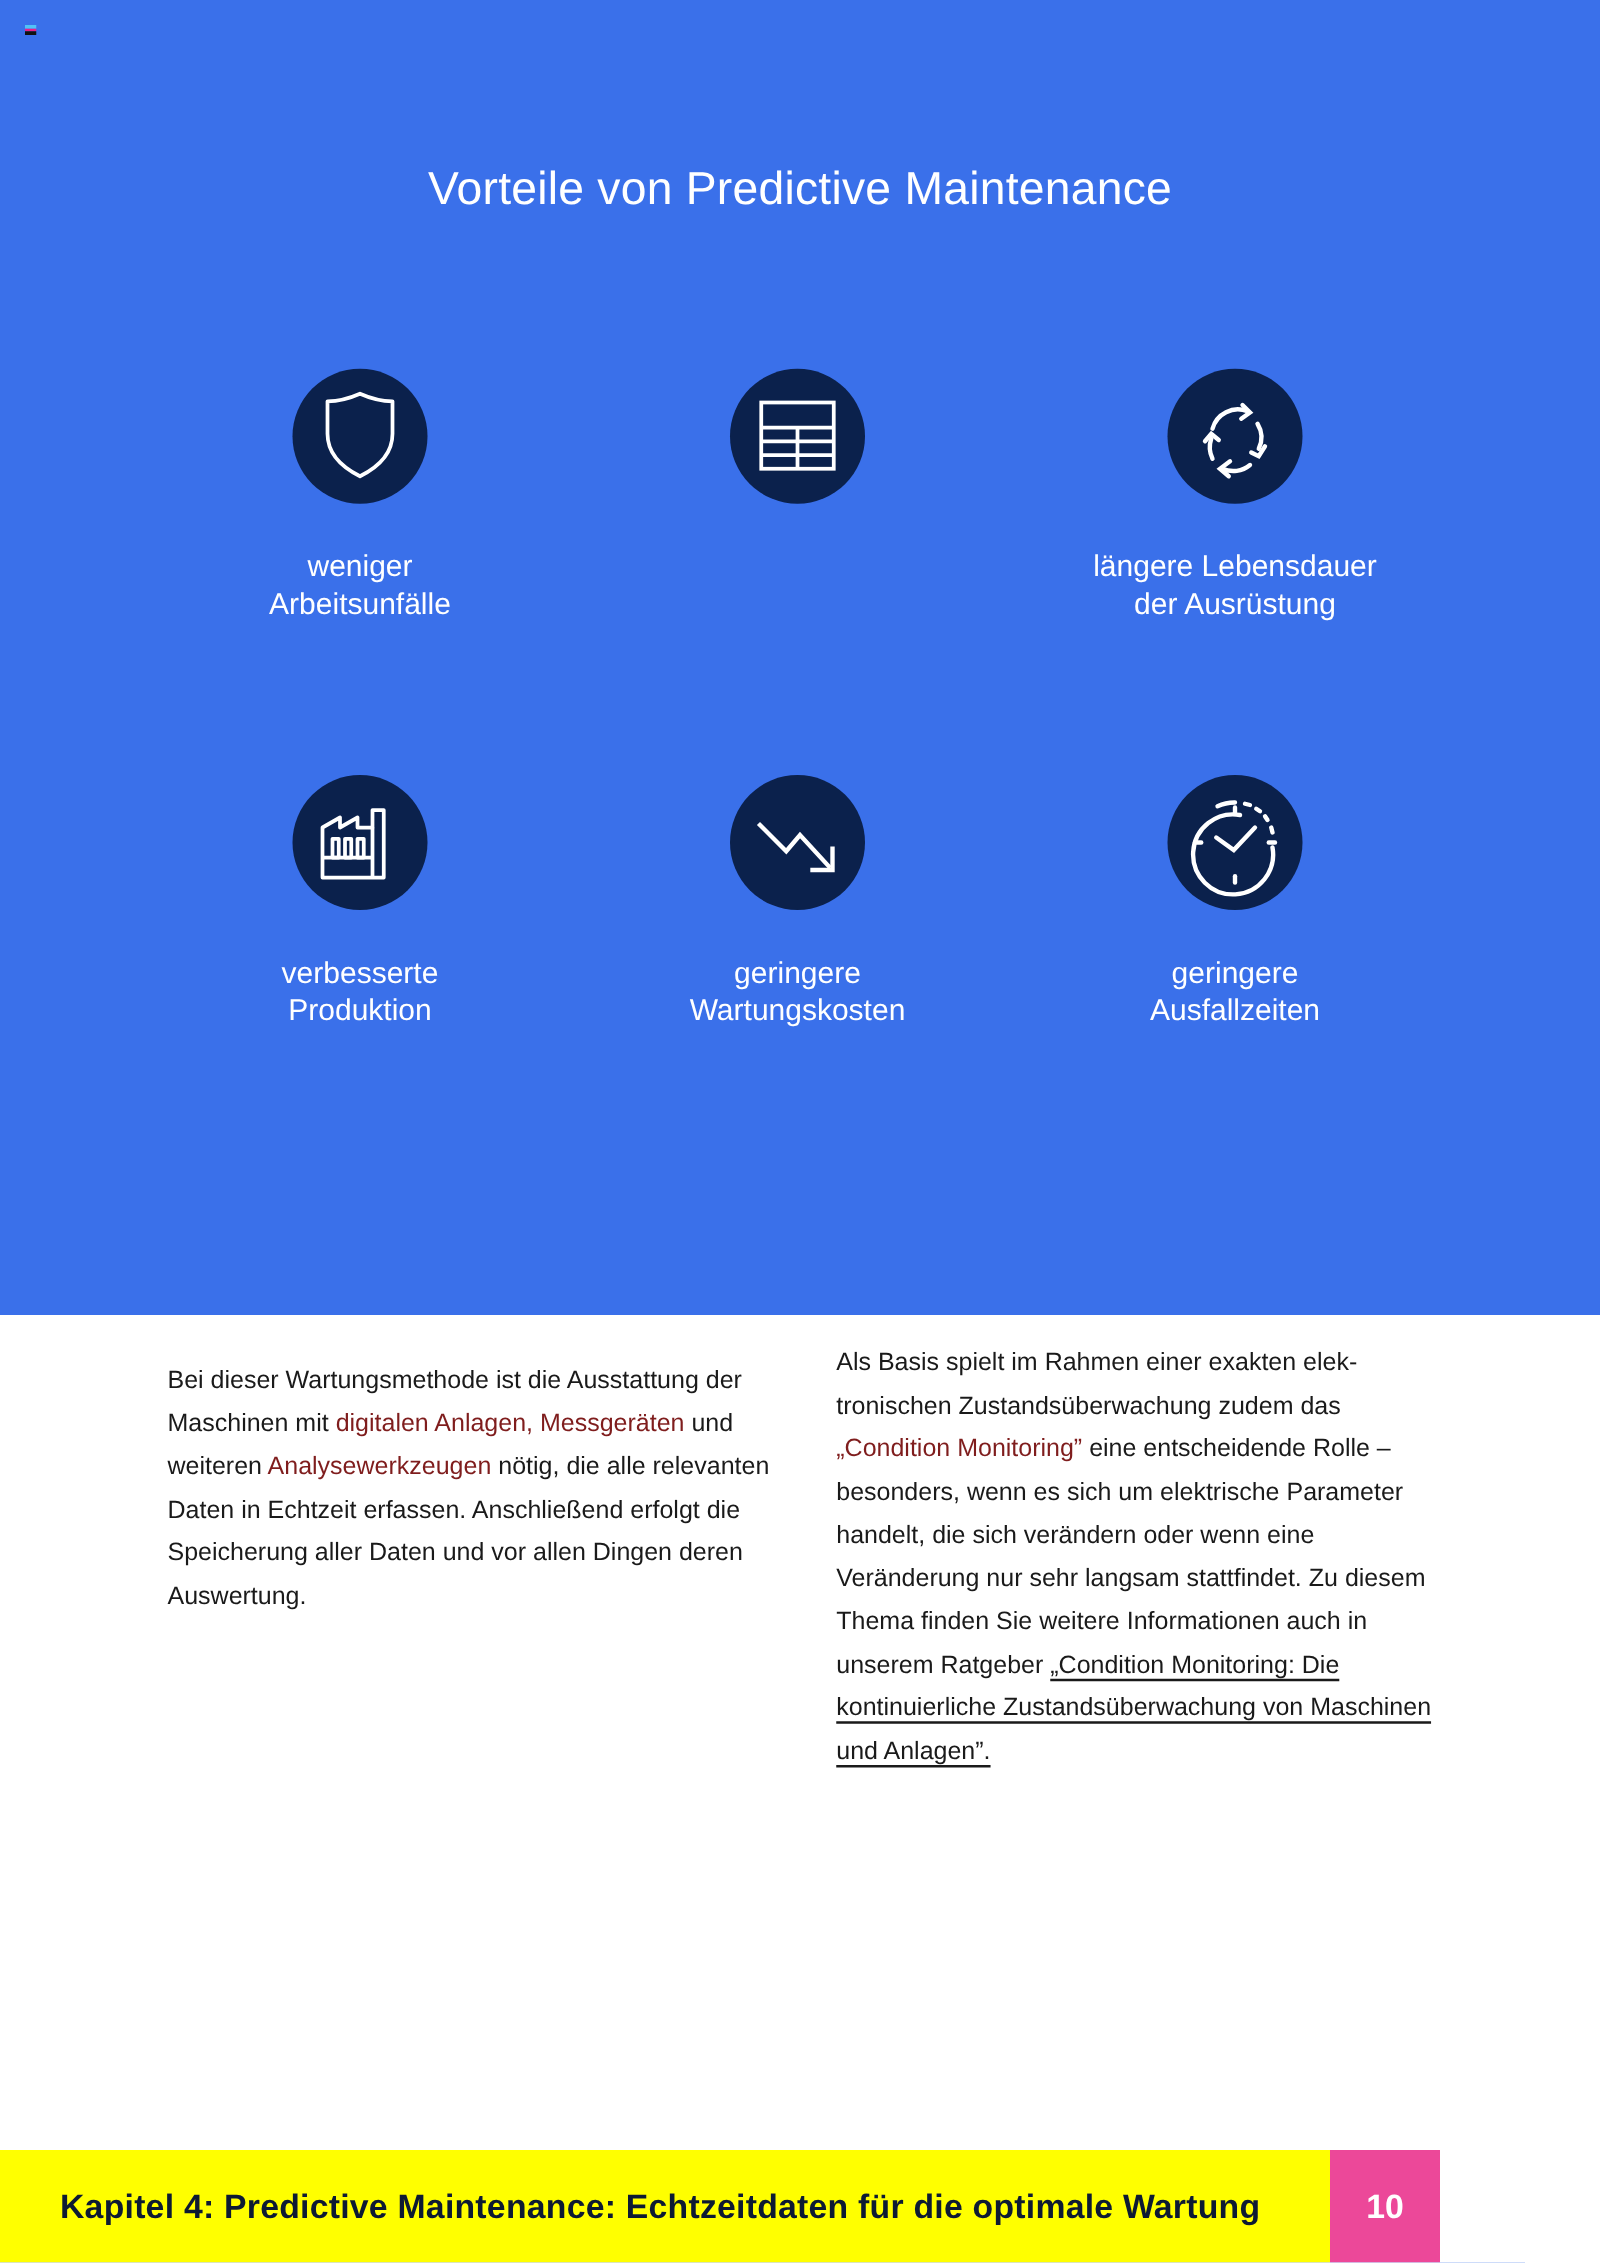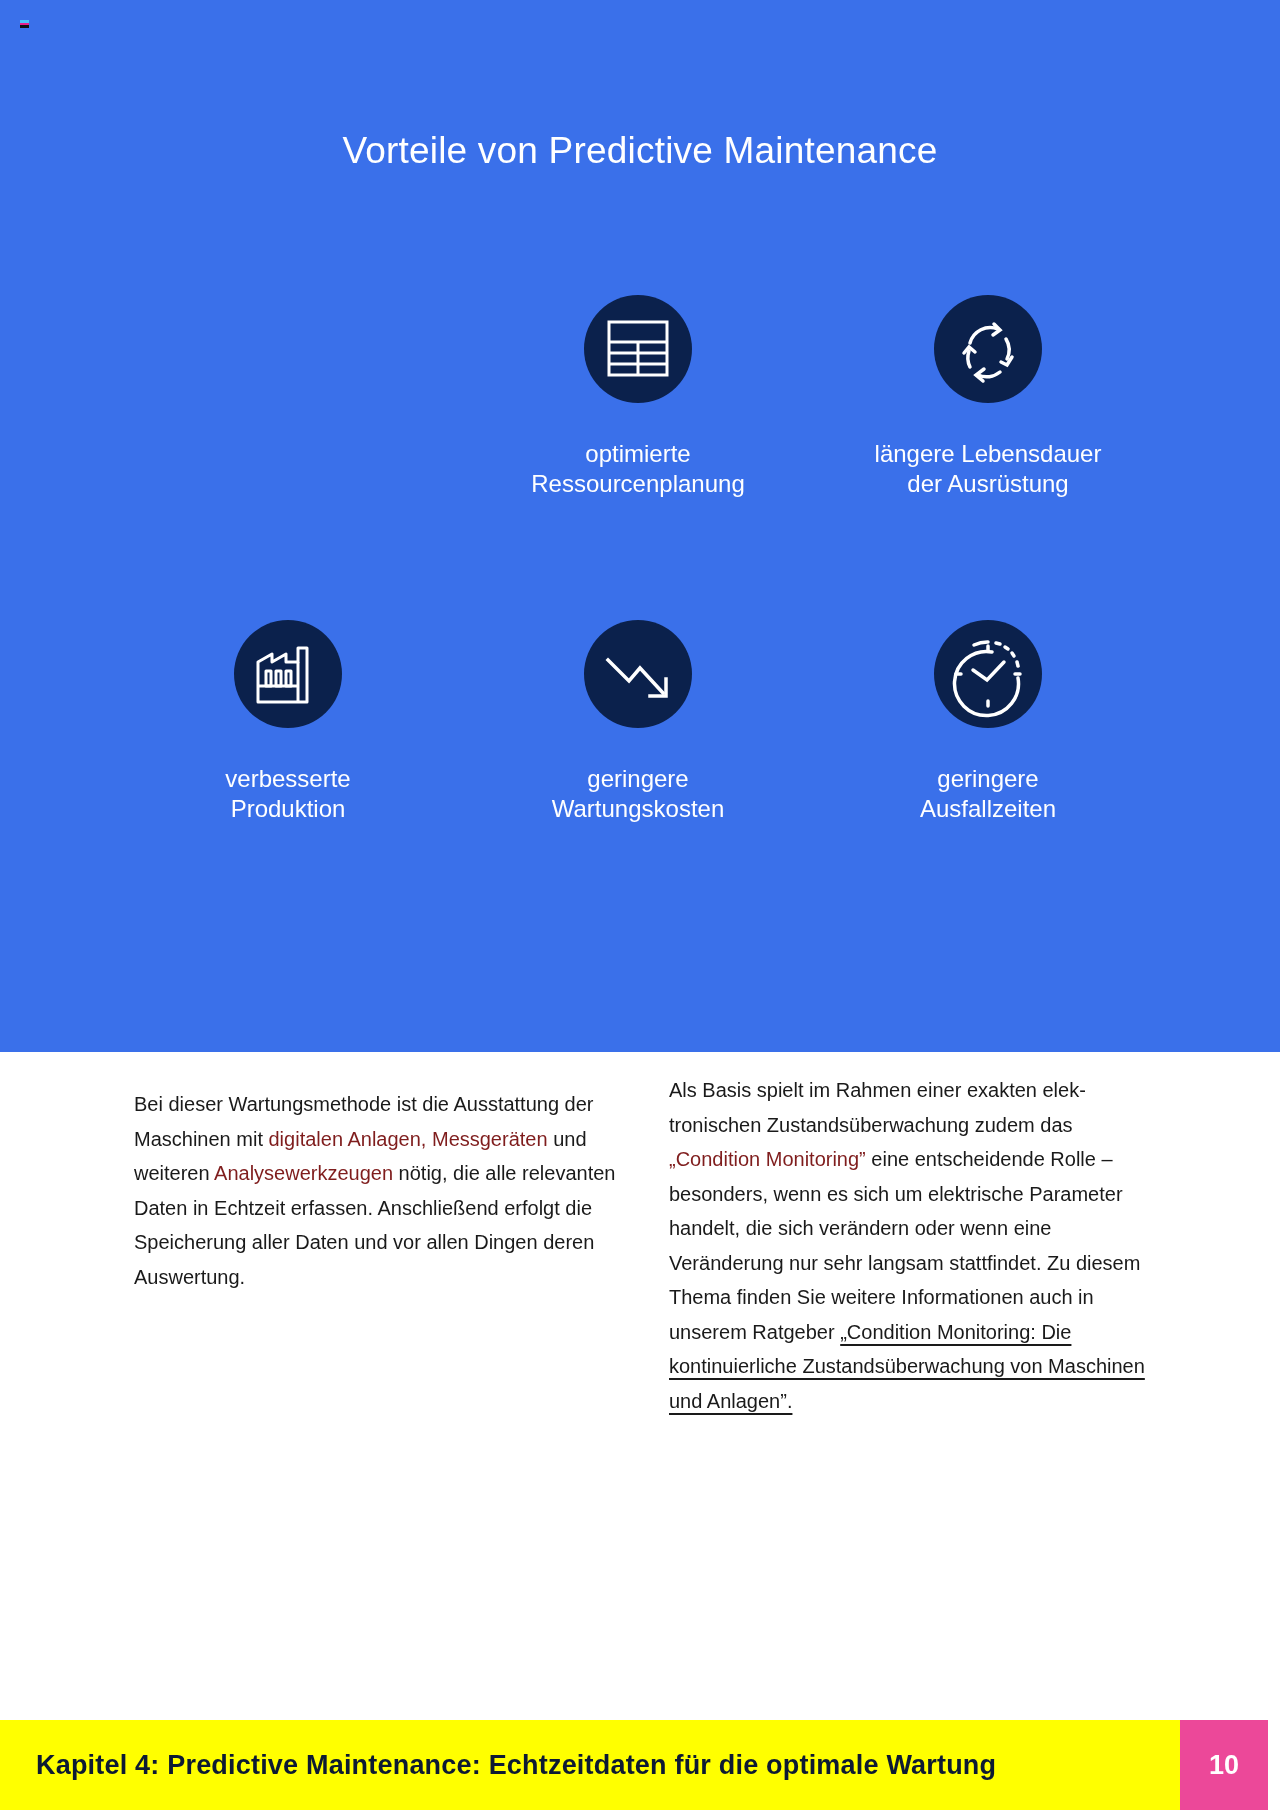--- a/index.html
+++ b/index.html
@@ -54,55 +54,62 @@
     .body-text a {
       color: #1a1a1a; text-decoration: underline; text-underline-offset: 5px;
       text-decoration-thickness: 1.5px;
     }
 
     .footer {
       position: absolute; left: 0; top: 1720px; width: 1280px; height: 90px;
       display: flex;
     }
     .footer-chapter {
-      width: 1180px; height: 90px; background: #ffff00;
-      display: flex; align-items: center; padding-left: 36px;
+      width: 1064px; height: 90px; background: #ffff00;
+      display: flex; align-items: center; padding-left: 48px;
       color: #0d1a33; font-size: 27px; font-weight: 700; letter-spacing: 0.2px;
     }
     .footer-page {
       width: 88px; height: 90px; background: #ec4899;
       display: flex; align-items: center; justify-content: center;
       color: #ffffff; font-size: 27px; font-weight: 700;
     }
   </style>
 </head>
 <body>
 
 <div class="hero">
   <div class="print-mark">
     <span style="background:#4fc3f7"></span>
     <span style="background:#e91e8c"></span>
     <span style="background:#111"></span>
   </div>
 
   <h1 class="hero-title">Vorteile von Predictive Maintenance</h1>
 
+  <div class="benefit" style="left:123px; top:295px;">
+    <div class="circle">
+      <svg viewBox="0 0 108 108" fill="none" stroke="#fff" stroke-width="3" stroke-linejoin="round">
+        <path d="M54 20 C63 24 72 26 80 26 L80 52 C80 68 68 79 54 86 C40 79 28 68 28 52 L28 26 C36 26 45 24 54 20 Z"></path>
+      </svg>
+    </div>
+    <div class="label">weniger
+Arbeitsunfälle</div>
+  </div>
 
   <div class="benefit" style="left:473px; top:295px;">
     <div class="circle">
       <svg viewBox="0 0 108 108" fill="none" stroke="#fff" stroke-width="3">
         <rect x="25" y="27" width="58" height="53"></rect>
         <line x1="25" y1="47" x2="83" y2="47"></line>
         <line x1="25" y1="58" x2="83" y2="58"></line>
         <line x1="25" y1="69" x2="83" y2="69"></line>
         <line x1="54" y1="47" x2="54" y2="80"></line>
       </svg>
     </div>
-    <div class="label">optimierte
-Ressourcenplanung</div>
   </div>
 
   <div class="benefit" style="left:823px; top:295px;">
     <div class="circle">
       <svg viewBox="0 0 108 108" fill="none" stroke="#fff" stroke-width="3.5" stroke-linecap="round">
         <path d="M36 48 A 21 21 0 0 1 64 34"></path>
         <path d="M60 29 L66 35 L59 40"></path>
         <path d="M72 44 A 21 21 0 0 1 73 64"></path>
         <path d="M67 67 L73 70 L78 62"></path>
         <path d="M66 77 A 21 21 0 0 1 44 80"></path>

